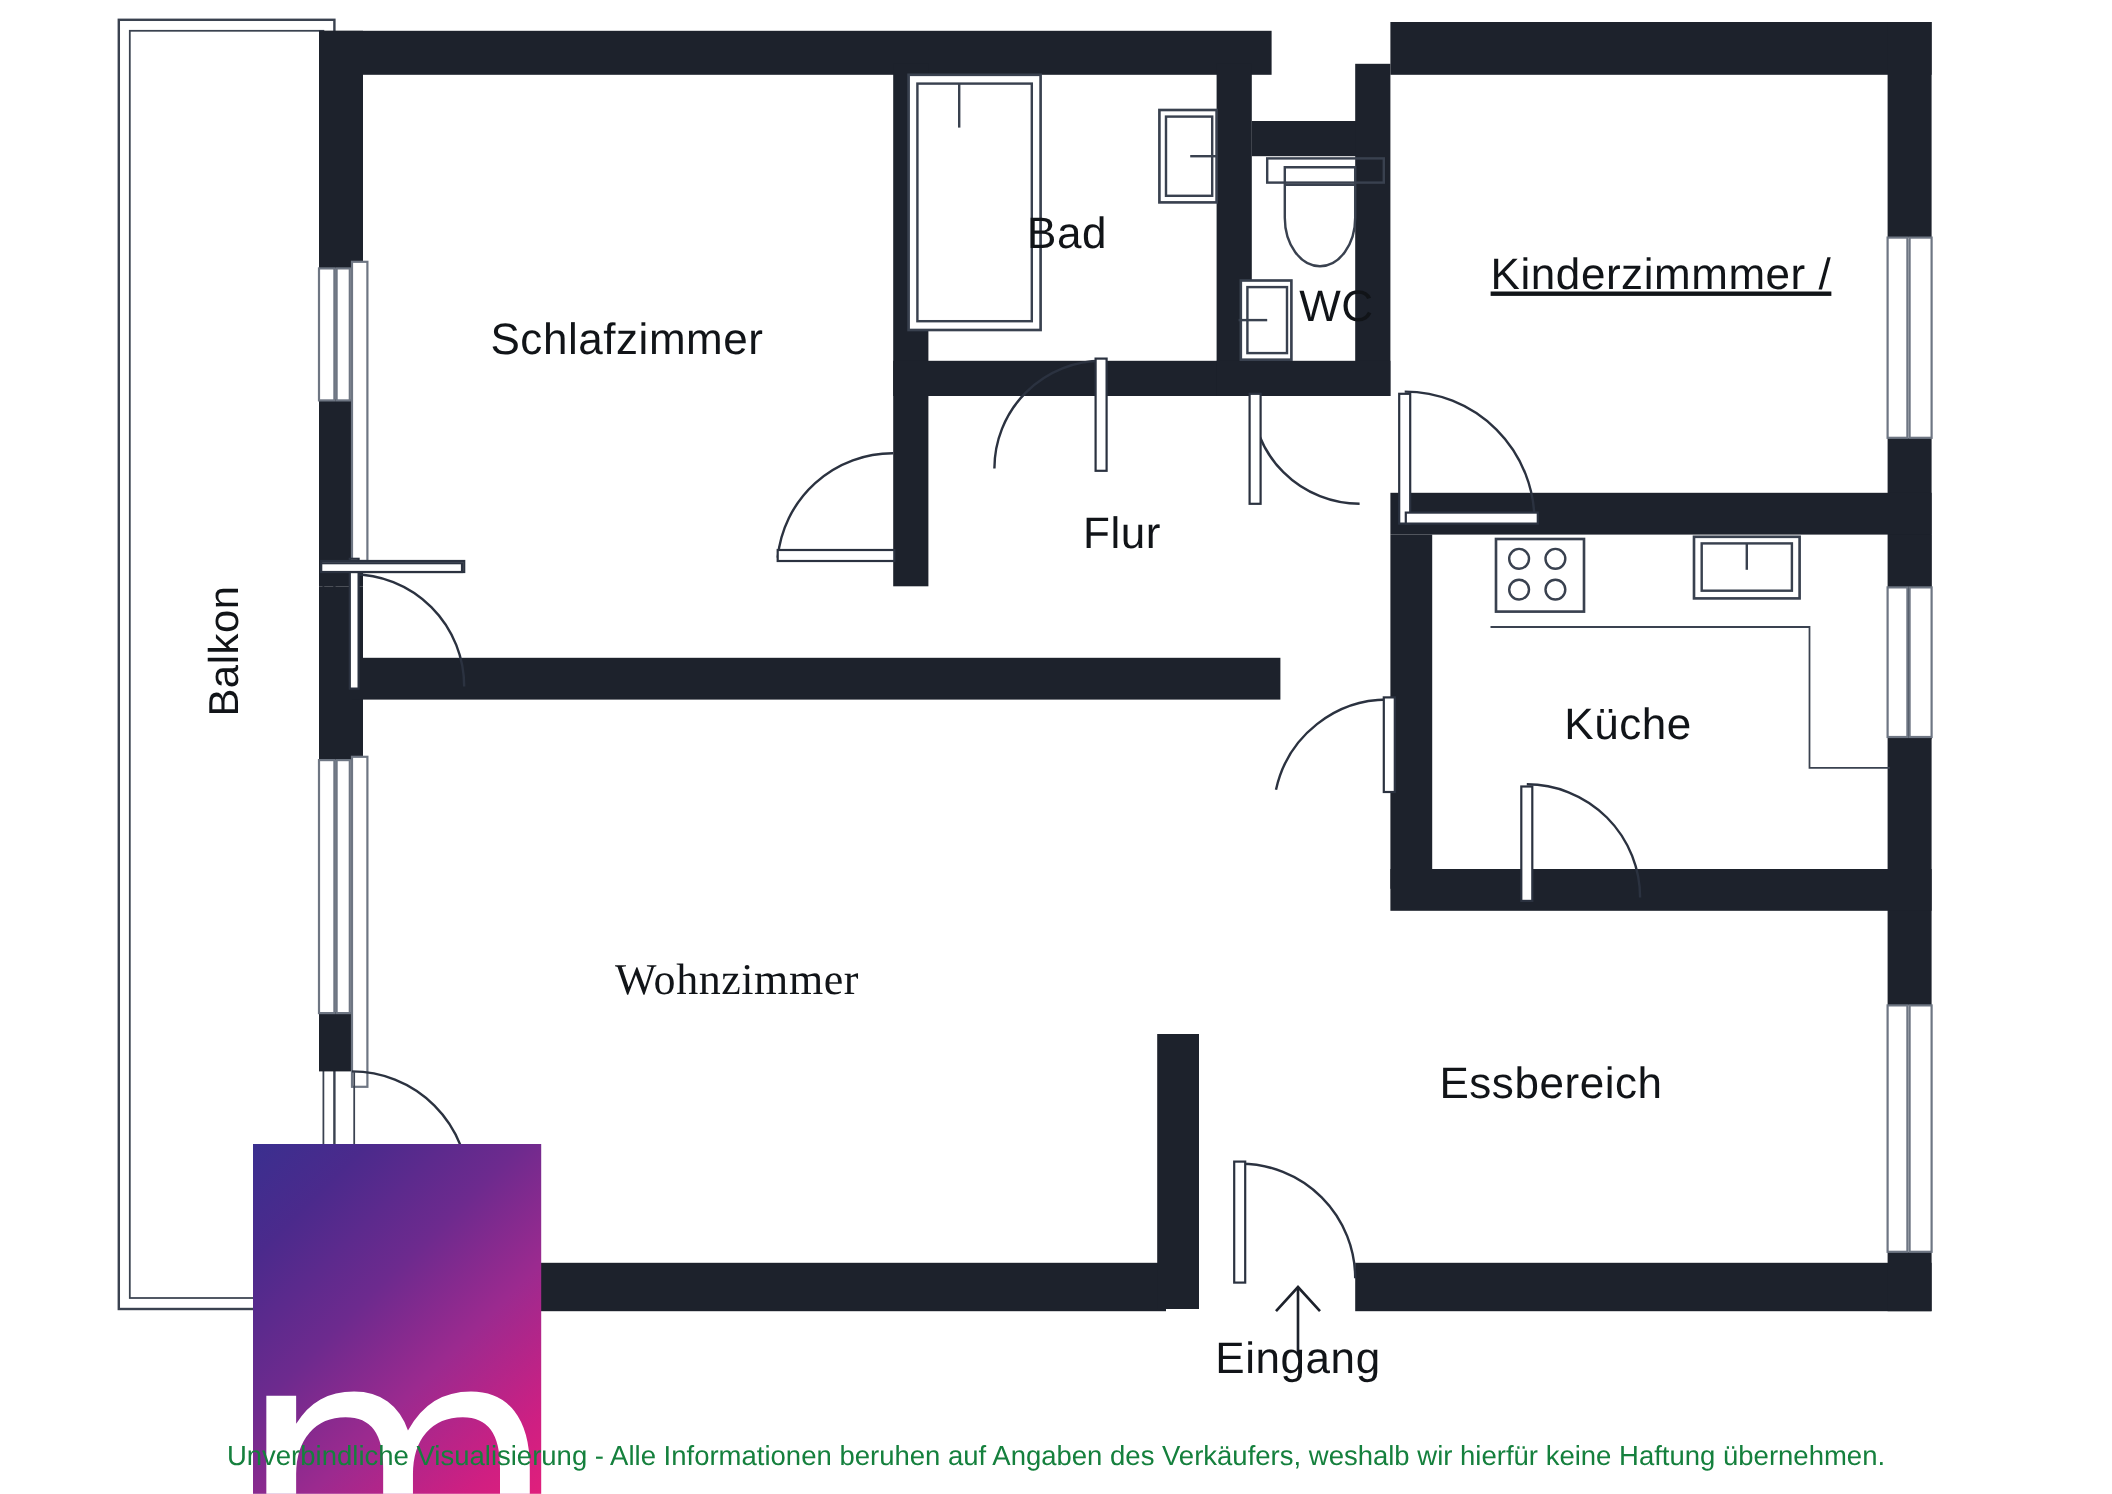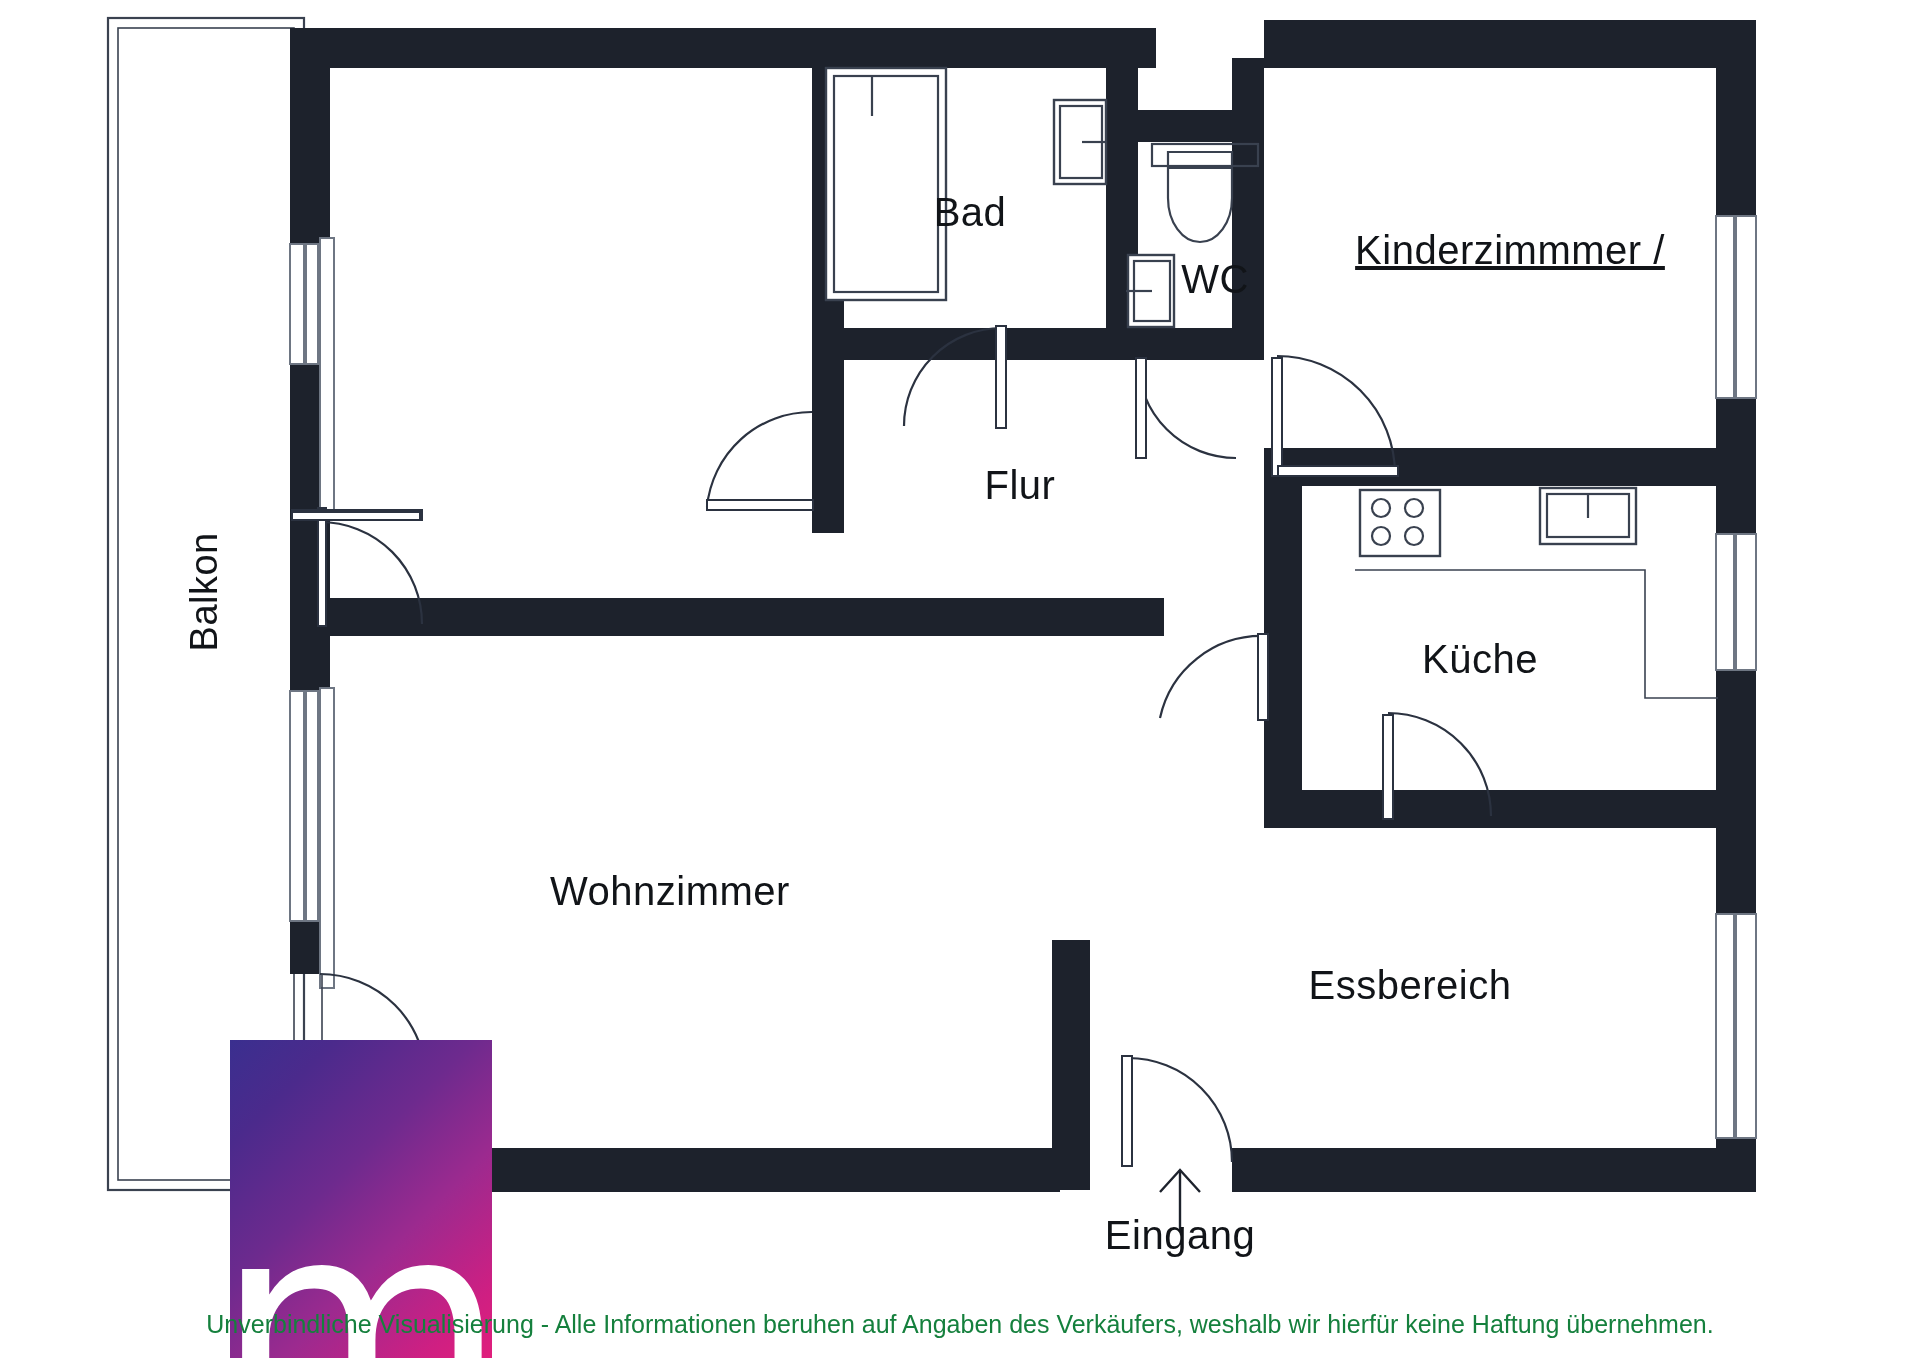--- a/index.html
+++ b/index.html
@@ -280,32 +280,33 @@
     </g>
 
     <g>
       <polyline class="thin2" points="1355,570 1645,570 1645,698 1718,698"></polyline>
     </g>
 
   </svg>
 
   <div class="room-label label-md" id="label-balkon" style="left:125px; top:570px; width:160px;">Balkon</div>
 
+  <div class="room-label label-lg" style="left:360px; top:286px; width:420px;">Schlafzimmer</div>
 
   <div class="room-label label-lg" style="left:890px; top:165px; width:160px;margin-top:24px;">Bad</div>
 
   <div class="room-label label-lg" style="left:1150px; top:256px; width:130px;">WC</div>
 
   <div class="room-label label-lg" style="left:1270px; top:227px; width:480px;text-decoration:underline;">Kinderzimmmer /</div>
 
   <div class="room-label label-lg" style="left:930px; top:462px; width:180px;">Flur</div>
 
   <div class="room-label label-lg" style="left:1360px; top:636px; width:240px;">Küche</div>
 
-  <div class="room-label label-lg" style="left:500px; top:868px; width:340px;">Wohnzimmer</div>
+  <div class="room-label label-lg" style="left:500px; top:868px; width:340px;font-family:Liberation Serif, serif;">Wohnzimmer</div>
 
   <div class="room-label label-lg" style="left:1265px; top:962px; width:290px;">Essbereich</div>
 
   <div class="room-label label-lg" style="left:1070px; top:1212px; width:220px;">Eingang</div>
 
   <div id="logo-badge">
     <span class="logo-glyph">m</span>
   </div>
 
   <div id="disclaimer">Unverbindliche Visualisierung - Alle Informationen beruhen auf Angaben des Verkäufers, weshalb wir hierfür keine Haftung übernehmen.</div>

